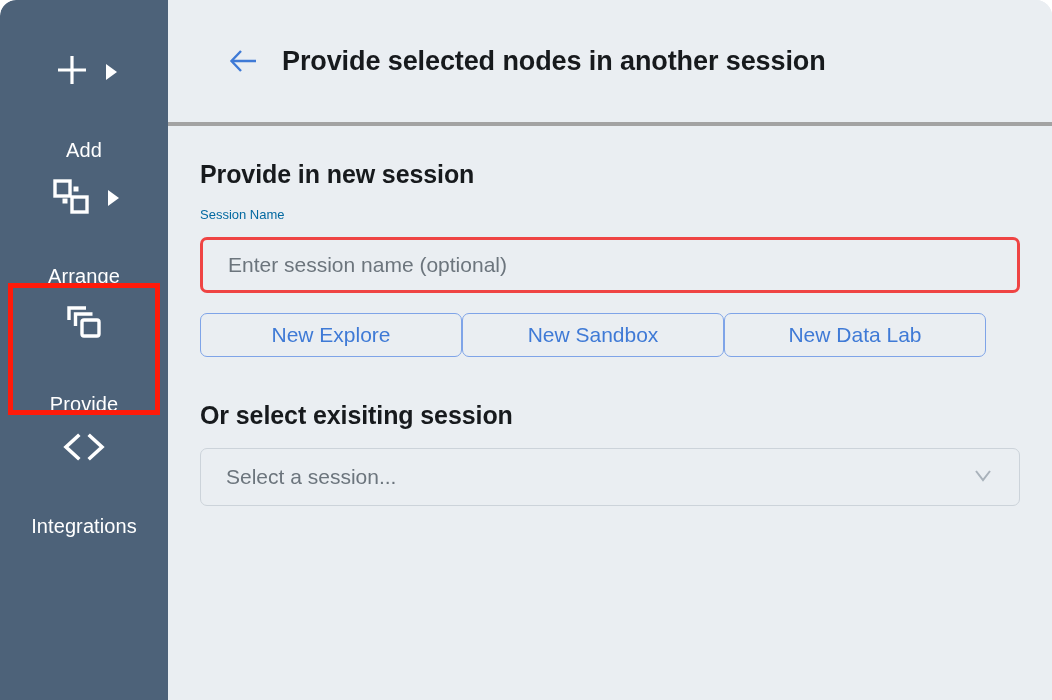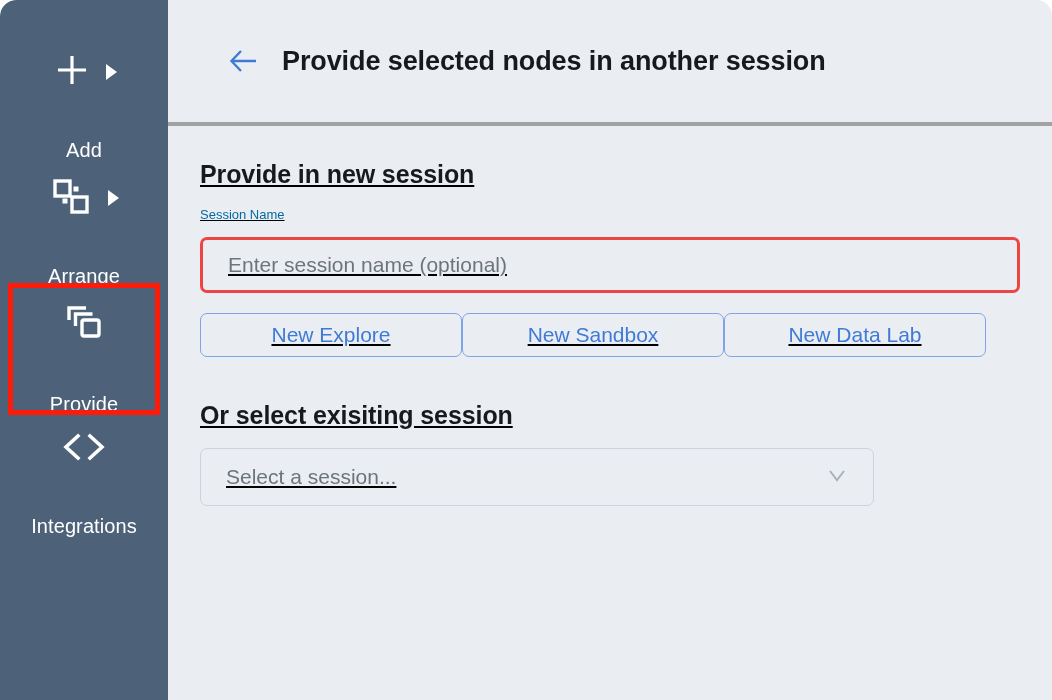--- a/index.html
+++ b/index.html
@@ -111,21 +111,20 @@
     font-size: 27px;
     font-weight: bold;
     color: #171a1d;
     letter-spacing: -.1px;
     white-space: nowrap;
   }
 
   .content {
     flex: 1 1 auto;
     padding: 34px 32px 0 32px;
-    text-decoration: underline;
   }
 
   .section-title {
     font-size: 25px;
     font-weight: bold;
     color: #171a1d;
     letter-spacing: -.1px;
     margin-bottom: 18px;
   }
 
@@ -167,21 +166,21 @@
     cursor: pointer;
     display: flex;
     align-items: center;
     justify-content: center;
     white-space: nowrap;
   }
 
   .section-title-2 { margin-top: 44px; }
 
   .select-box {
-    width: 674px;
+    width: 820px;
     height: 58px;
     background: #eaeef2;
     border: 1px solid #ccd3da;
     border-radius: 7px;
     padding: 0 22px 0 25px;
     display: flex;
     align-items: center;
     justify-content: space-between;
     cursor: pointer;
   }

